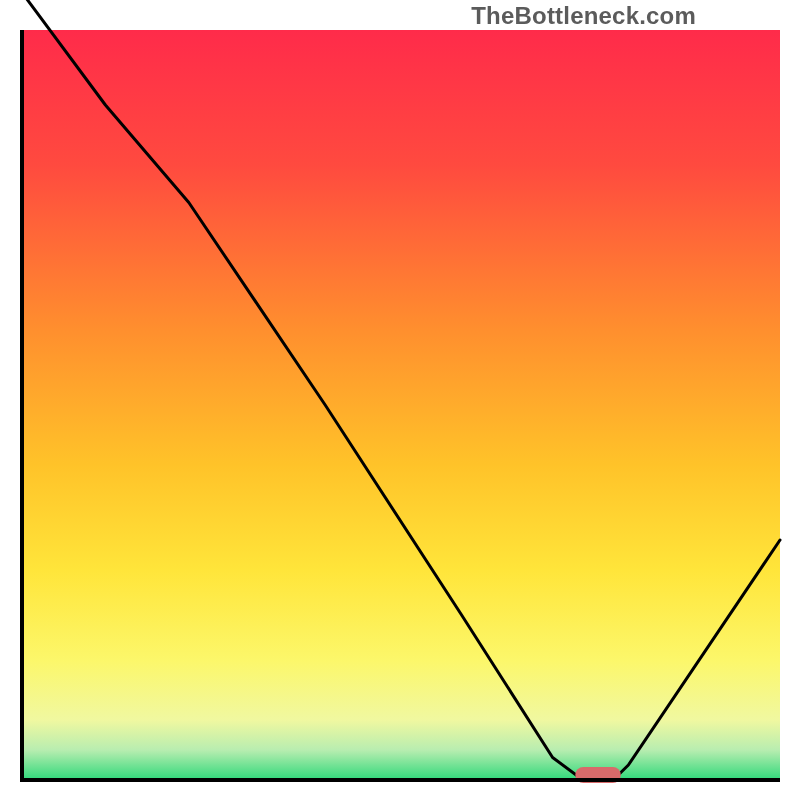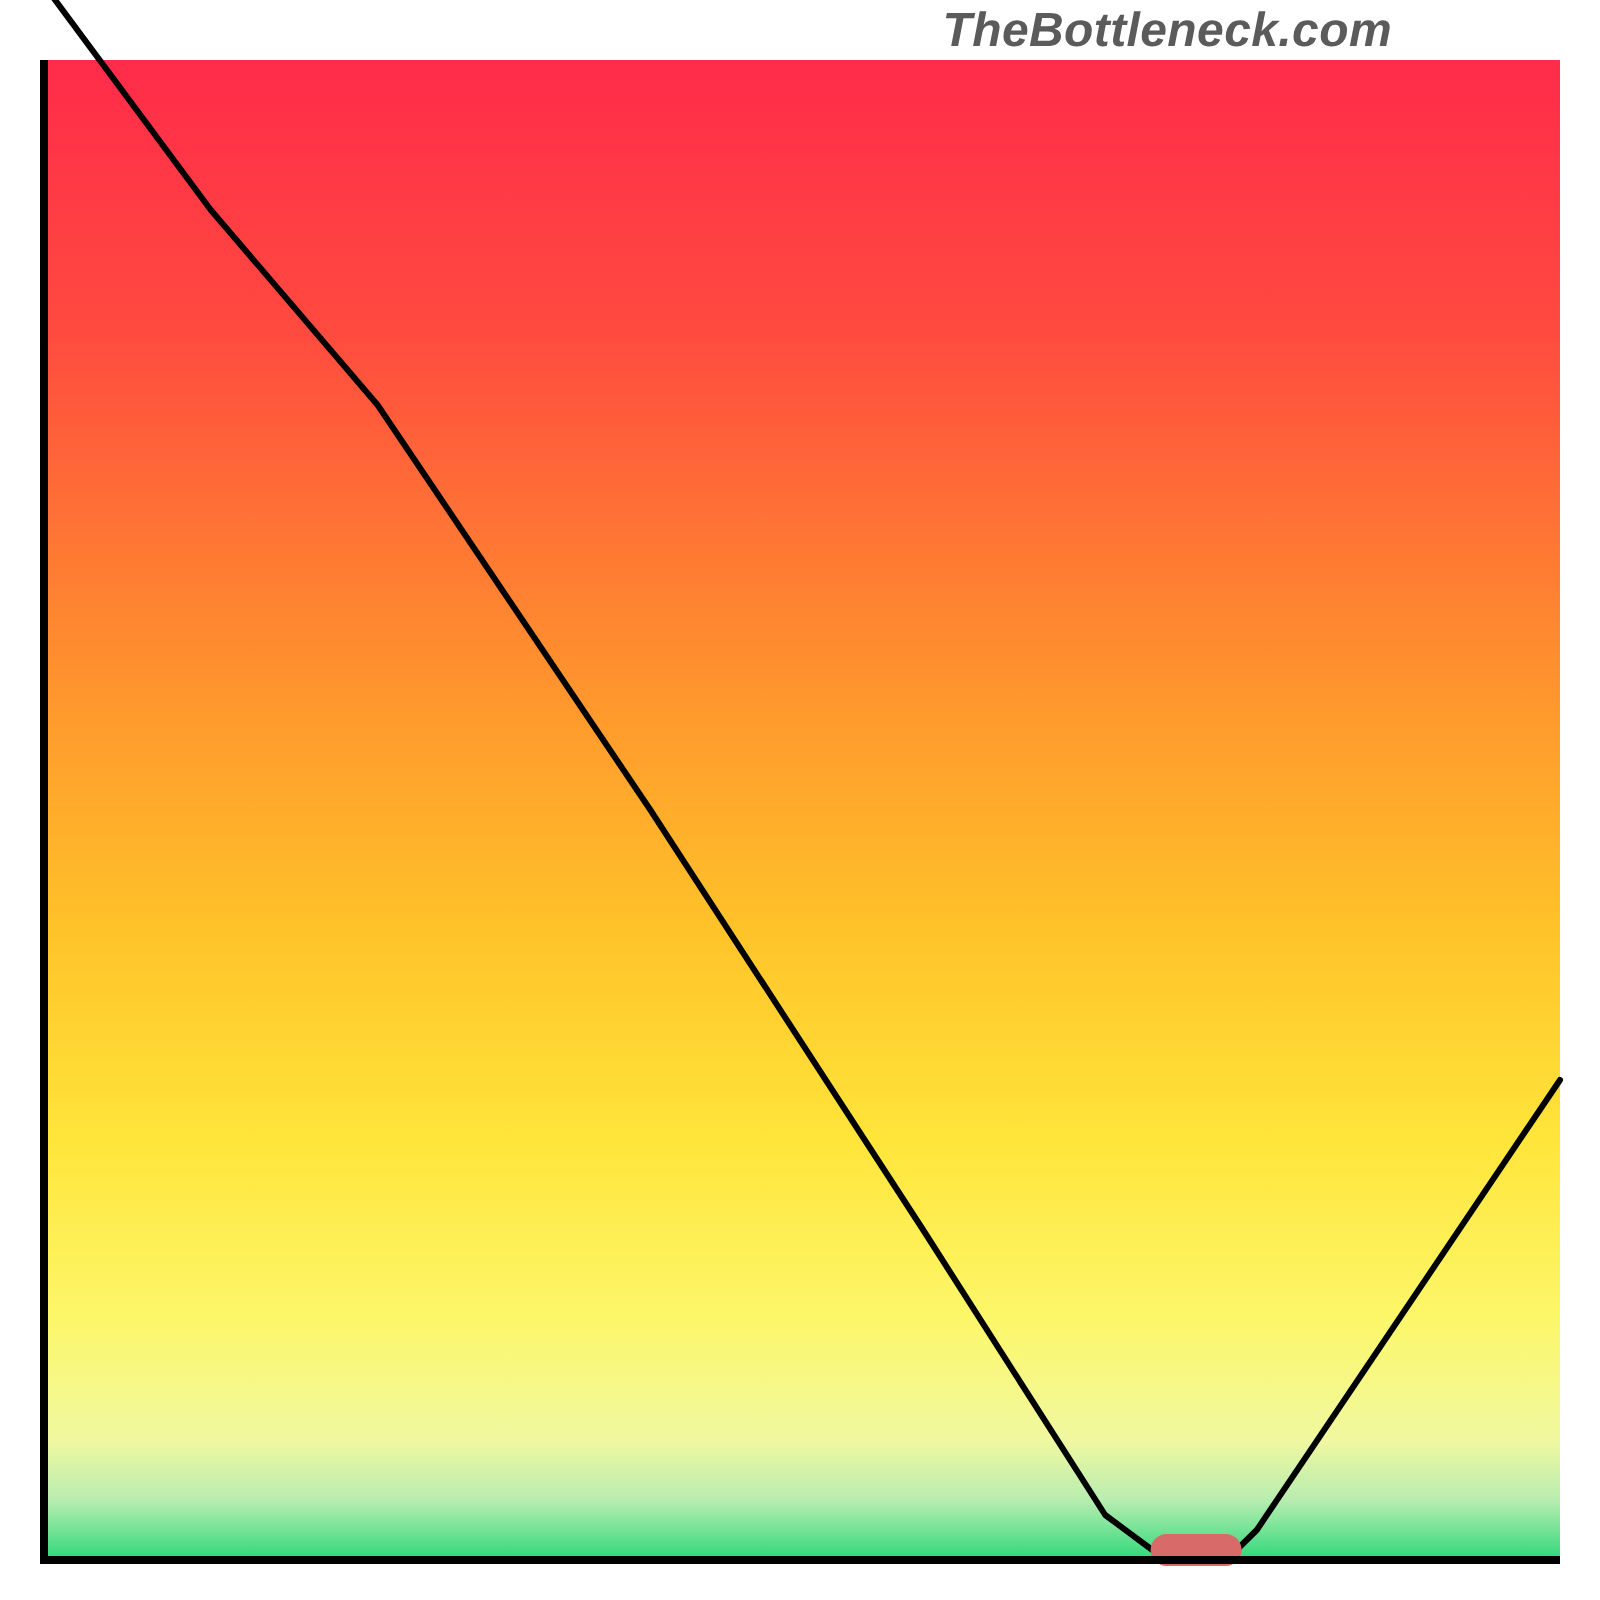--- a/index.html
+++ b/index.html
@@ -8,21 +8,20 @@
     width: 800px;
     height: 800px;
     background: #ffffff;
     overflow: hidden;
     font-family: Arial, Helvetica, sans-serif;
   }
   .wrap {
     position: relative;
     width: 704px;
     height: 800px;
-    font-style: italic;
   }
   .watermark {
     position: absolute;
     top: 2px;
     right: 8px;
     font-size: 24px;
     font-weight: 600;
     color: #5b5b5b;
     letter-spacing: 0.2px;
     z-index: 5;

